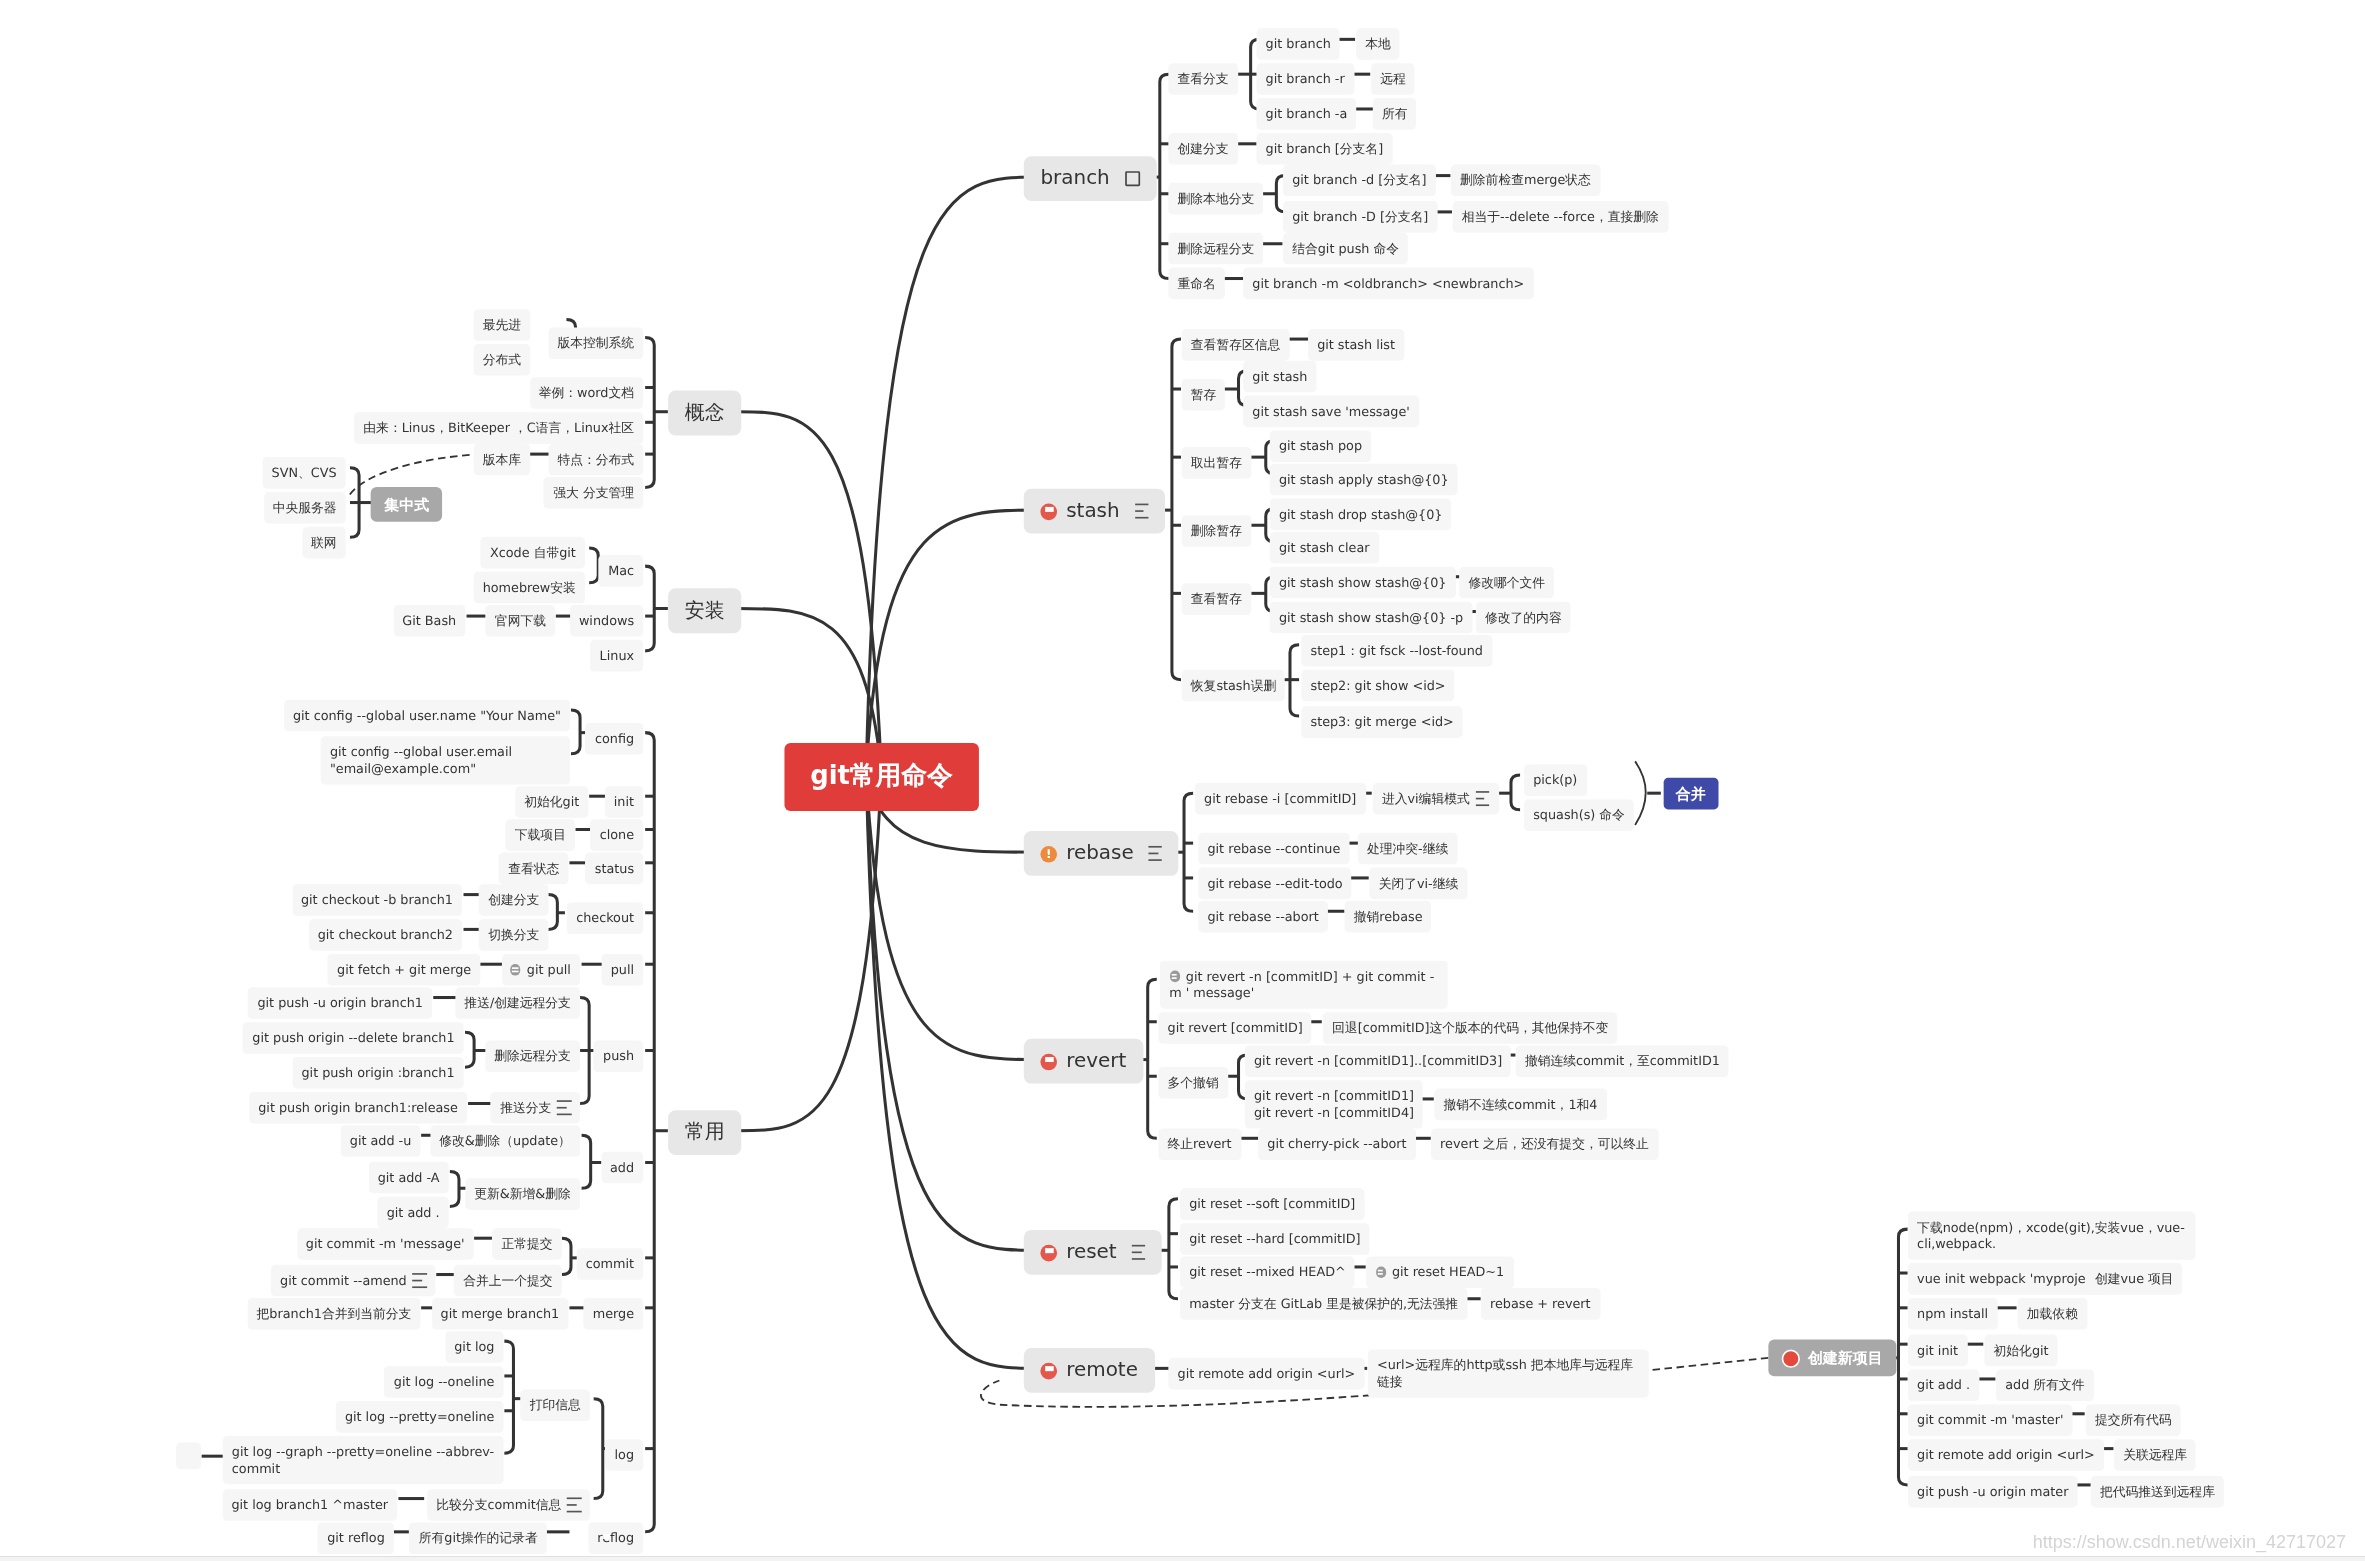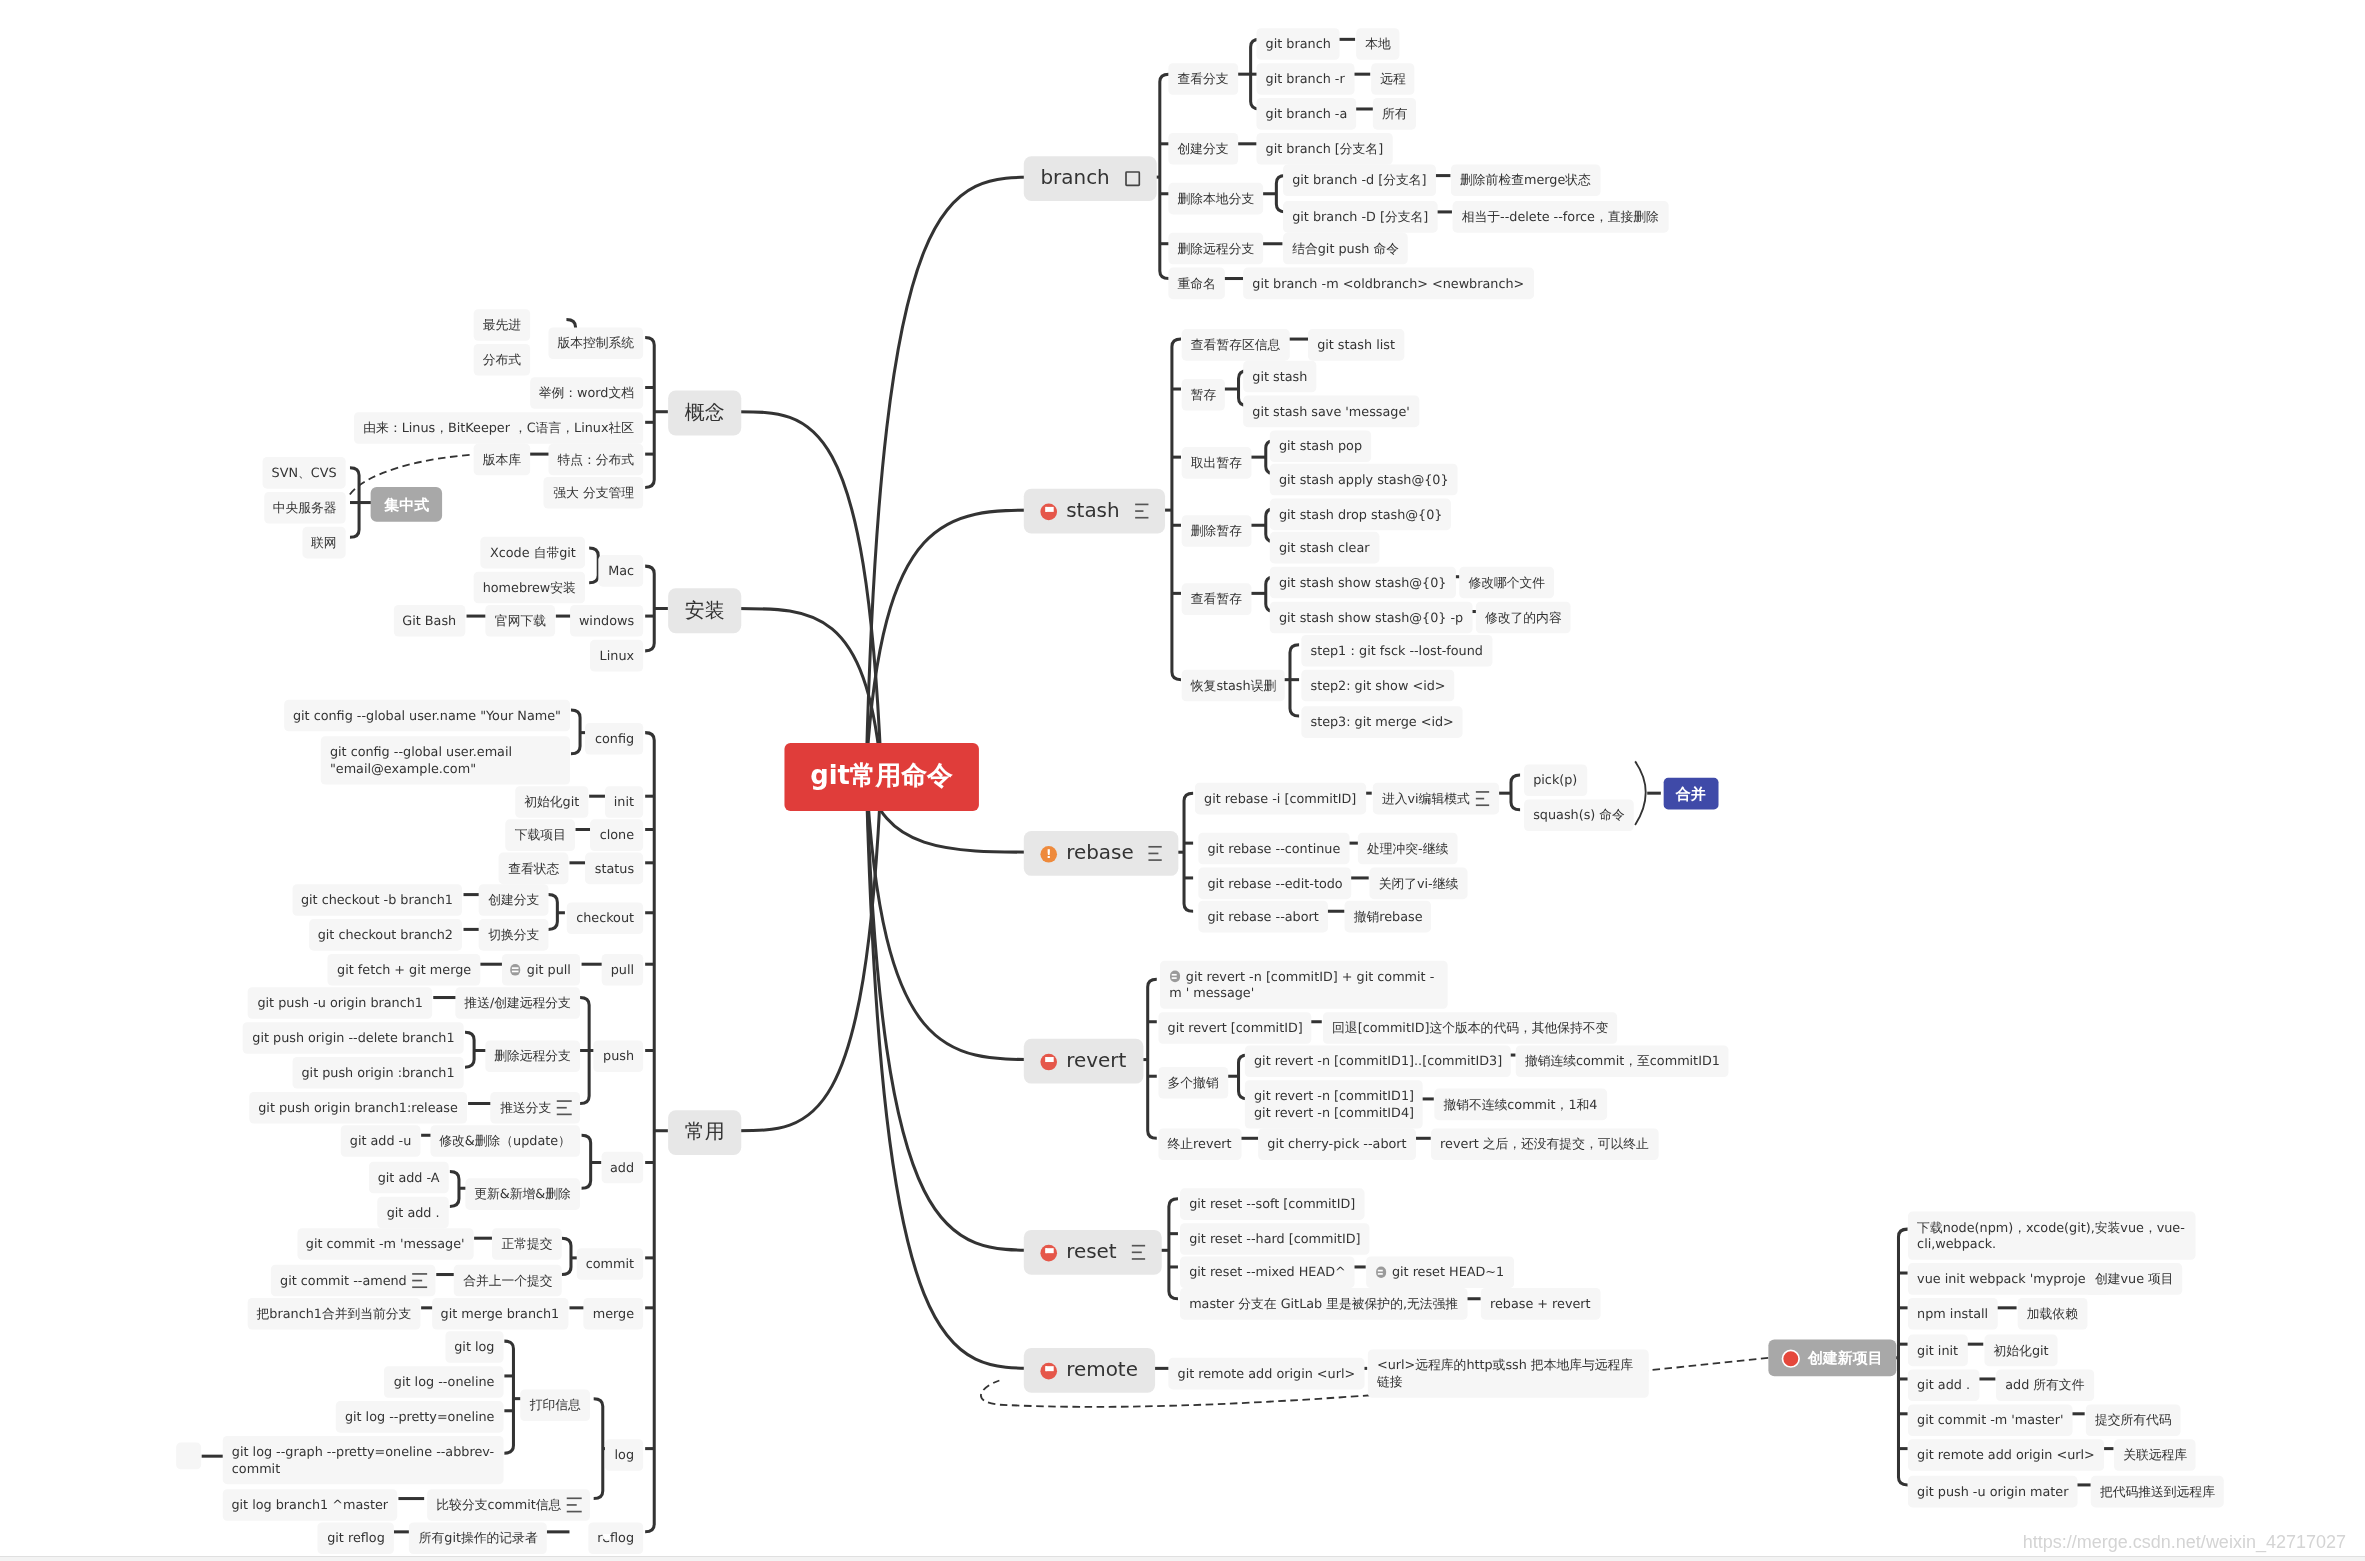--- a/index.html
+++ b/index.html
@@ -385,14 +385,14 @@
     <div class="n wrap" style="left: auto; top: 864px; width: 169px; right: 1120px;"><span>git log --graph --pretty=oneline --abbrev-commit</span></div>
     <div class="n" style="left: 106px; top: 868px; width: 14.6px; height: 16.4px;"></div>
     <div class="n " style="left: auto; top: 896px; right: 1068px;"><span>比较分支commit信息</span><span class="notes" style="display: inline-block; vertical-align: middle;"></span></div>
     <div class="n " style="left: auto; top: 896px; right: 1184px;"><span>git log branch1 ^master</span></div>
     <div class="n " style="left: auto; top: 916px; right: 1036px;"><span class="flag"></span><span>reflog</span></div>
     <div class="n " style="left: auto; top: 916px; right: 1094px;"><span>所有git操作的记录者</span></div>
     <div class="n " style="left: auto; top: 916px; right: 1186px;"><span>git reflog</span></div>
     <div class="root" id="root" style="left:472px;top:447px;">git常用命令</div>
   </div>
 <div id="footer"></div>
-<div id="wm">https://merge.csdn.net/weixin_42717027</div>
+<div id="wm">https://show.csdn.net/weixin_42717027</div>
 
 
 </body></html>

